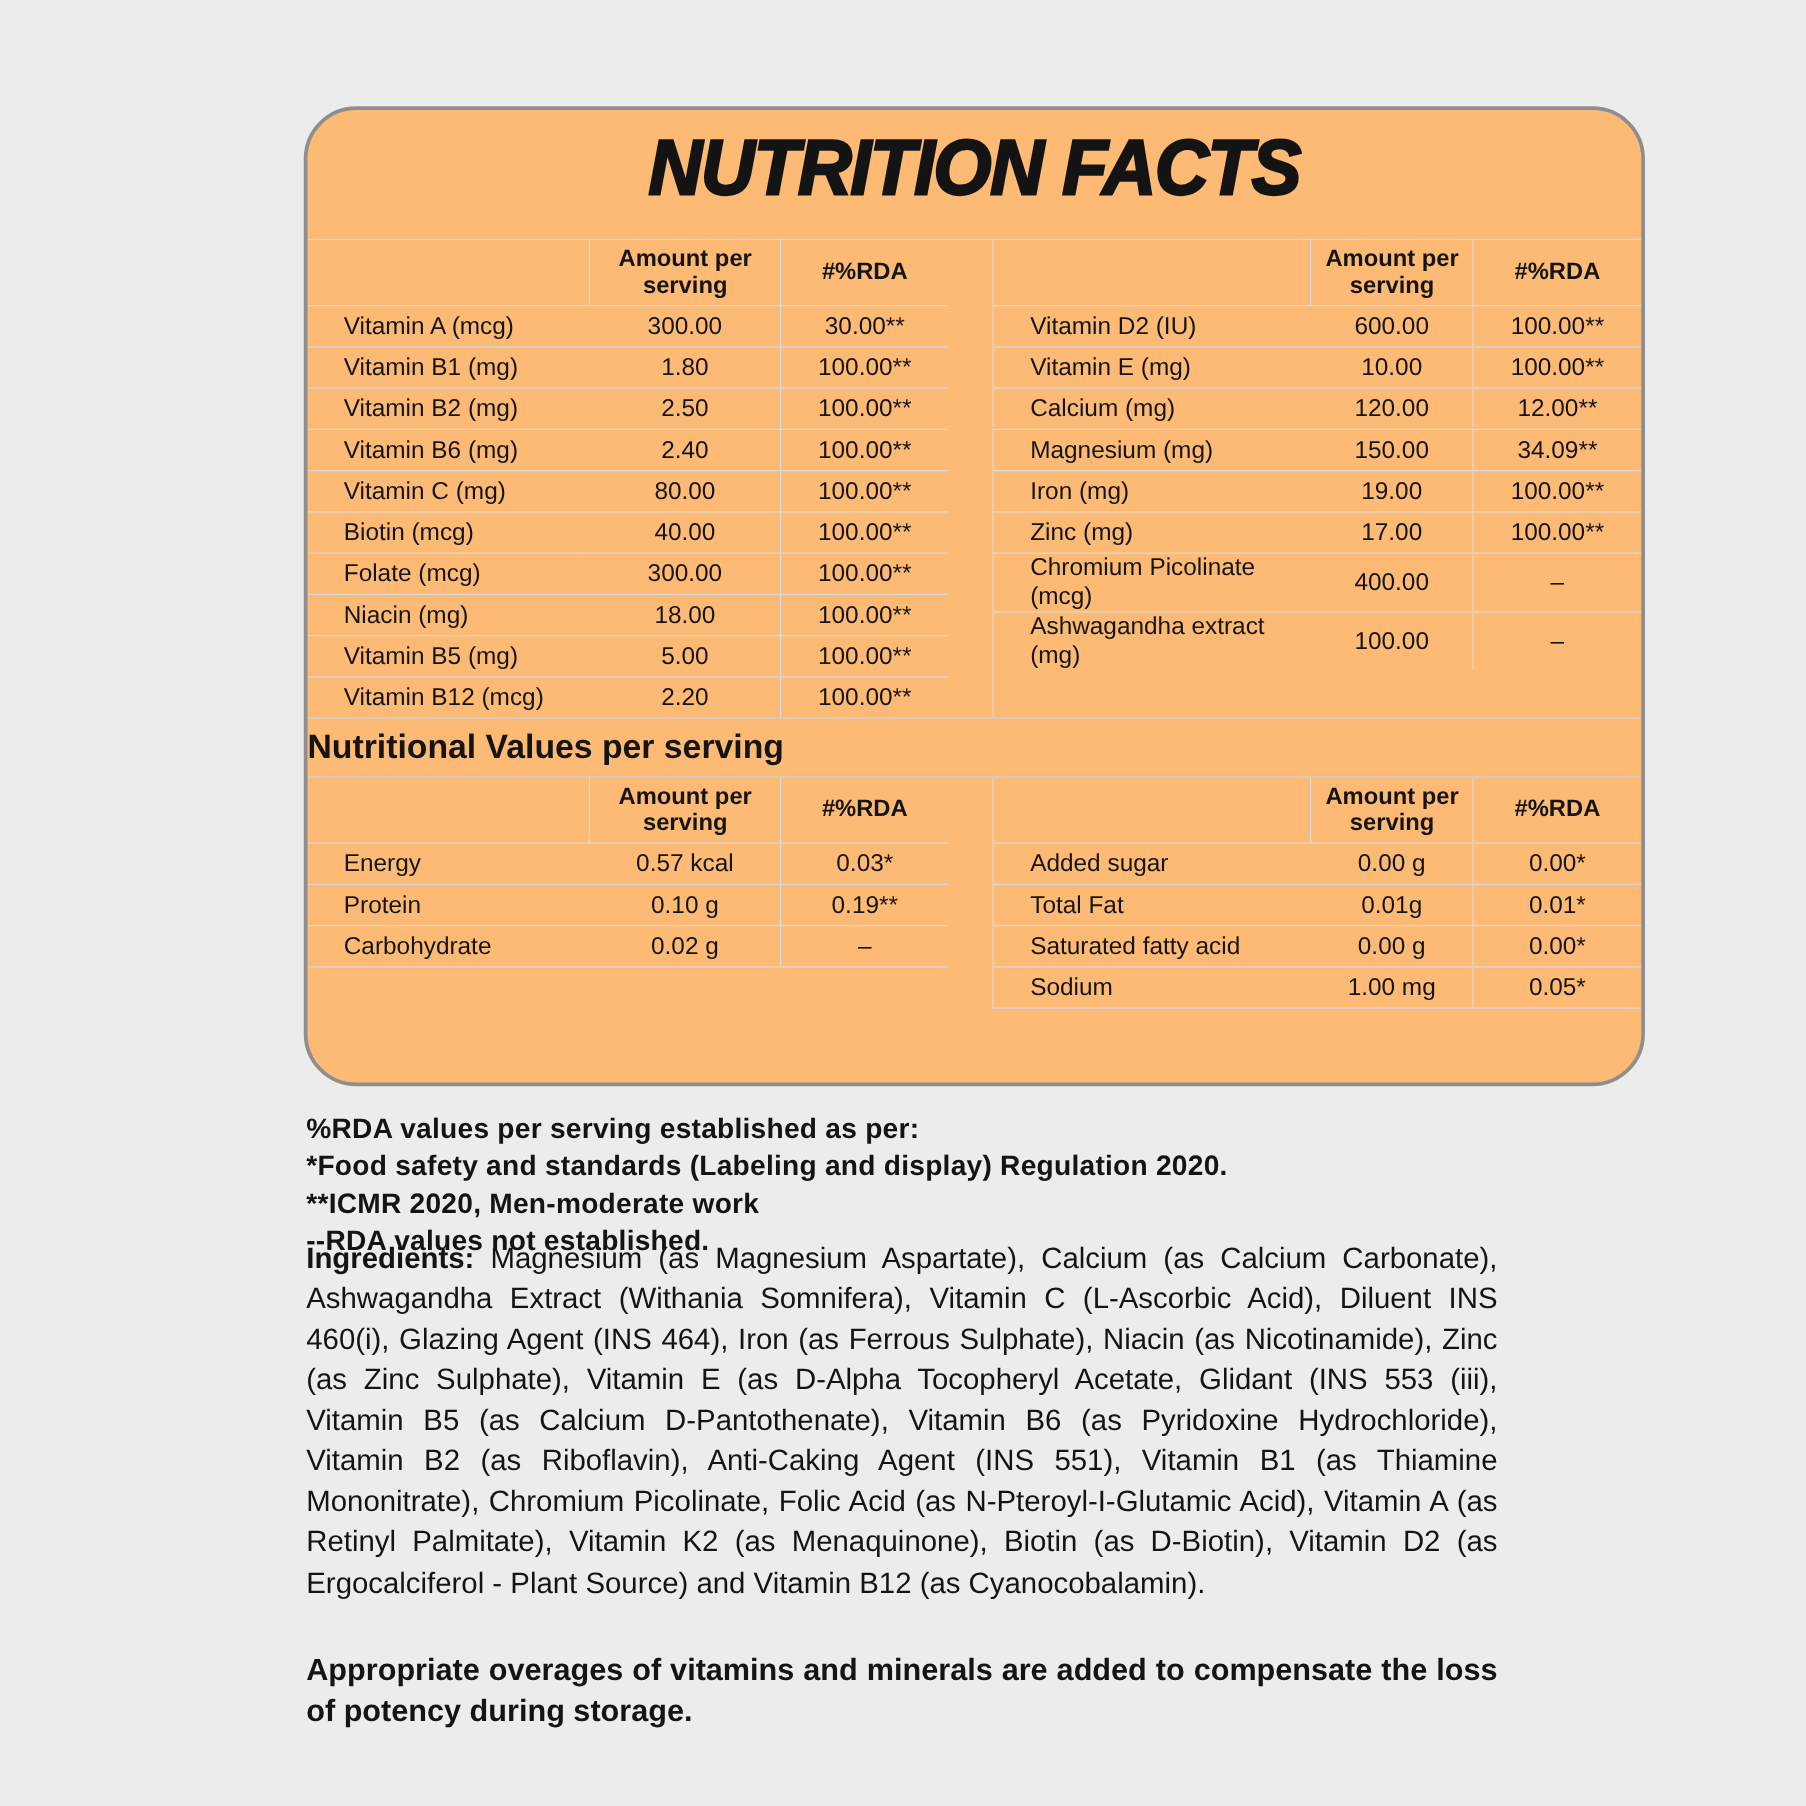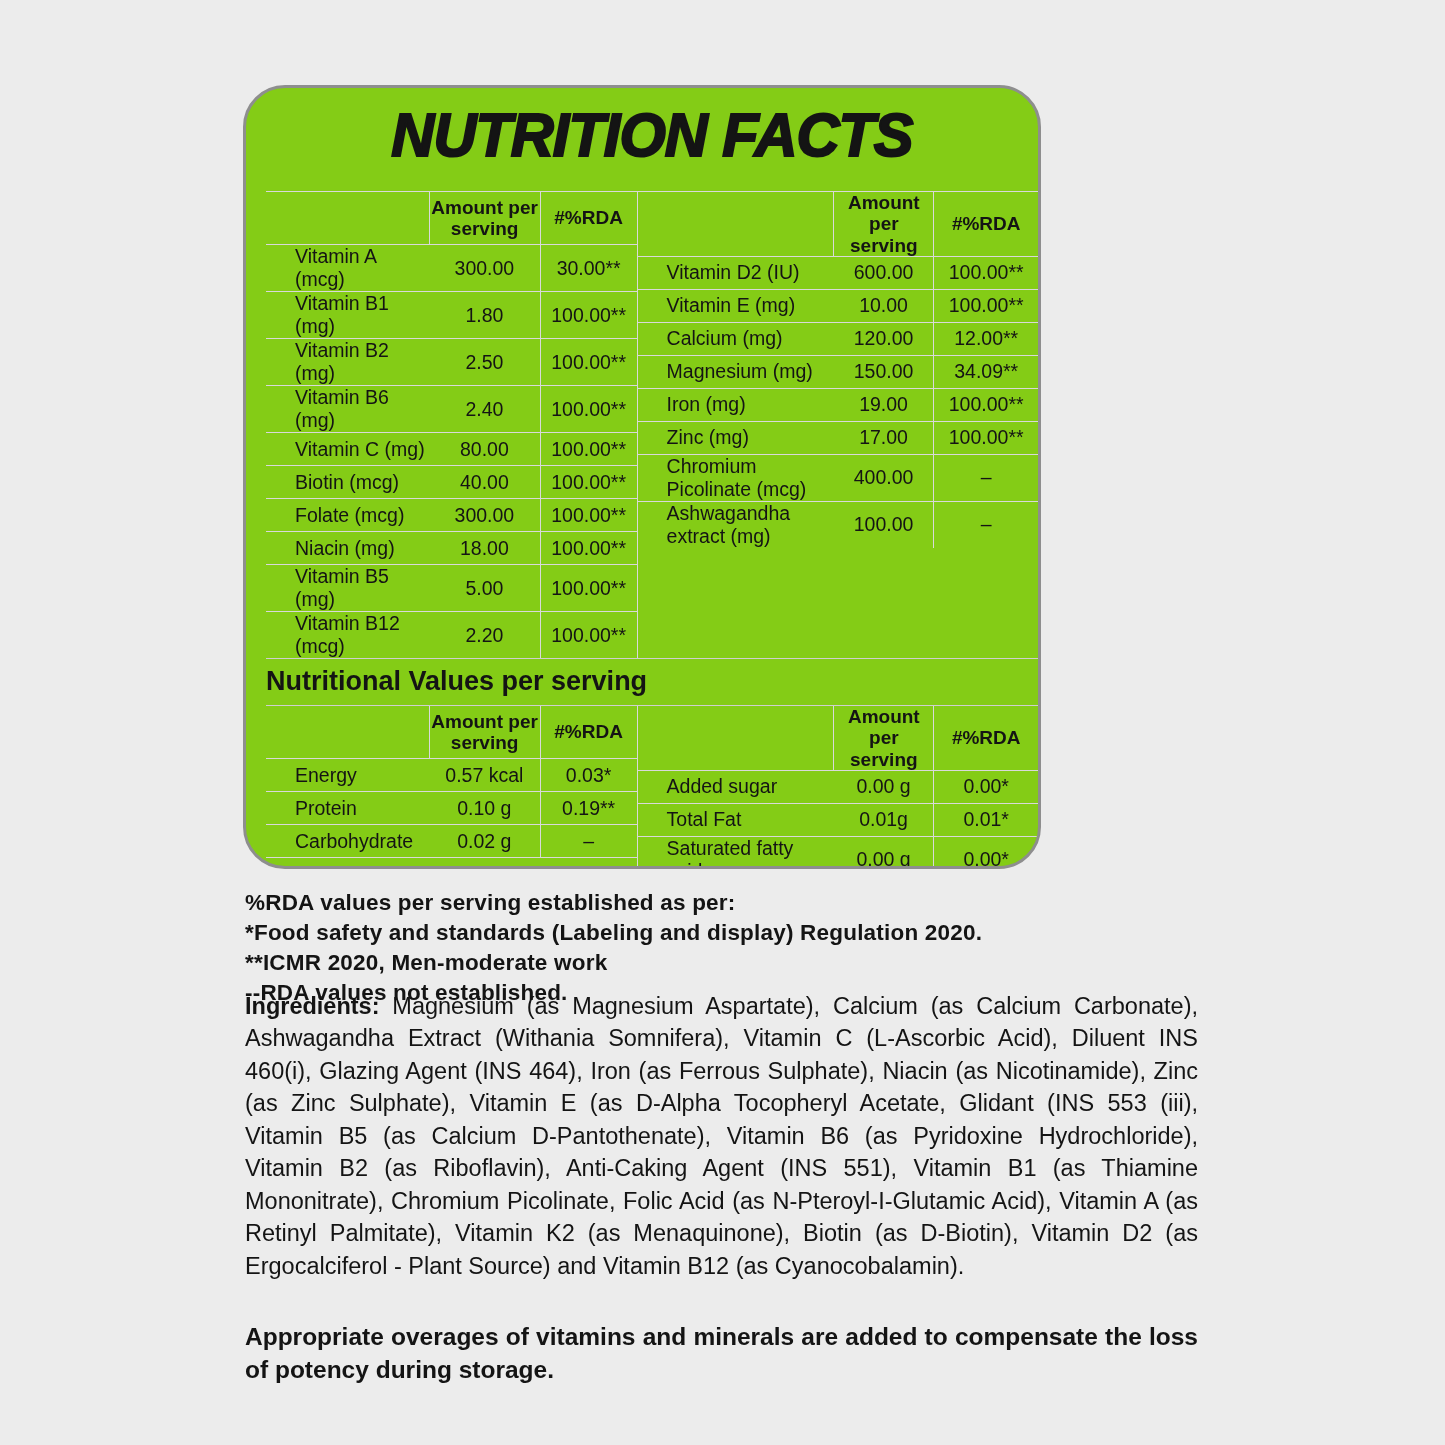--- a/index.html
+++ b/index.html
@@ -3,36 +3,36 @@
 <meta charset="utf-8">
 <style>
   html,body{margin:0;padding:0;}
   body{
     width:1445px;height:1445px;position:relative;
     background:#ececec;color:#141414;
     font-family:"Liberation Sans", sans-serif;
     -webkit-font-smoothing:antialiased;
   }
   .panel{
-    position:absolute;left:243px;top:85px;width:798px;height:784px;
-    background:#84cc16;border:3px solid #8e8e8e;border-radius:42px;
-    overflow:hidden;box-sizing:border-box;padding-left:20px;
+    position:absolute;left:243px;top:85px;width:1073px;height:784px;
+    background:#fdba74;border:3px solid #8e8e8e;border-radius:42px;
+    overflow:hidden;box-sizing:border-box;
   }
   .title{
     margin-top:14px;text-align:center;
     font-size:62px;font-weight:bold;font-style:italic;line-height:1.05;
     letter-spacing:-1px;-webkit-text-stroke:2.2px #141414;
     transform:scaleX(0.96);
   }
   .serving-row{
     display:flex;justify-content:space-between;
     padding:10px 36px 14px 36px;
     font-weight:bold;font-size:28px;
   }
-  .cols{display:flex;}
+  .cols{display:flex;gap:36px;}
   .vitamins{border-top:1.5px solid #d9d9d9;}
   .half{flex:0 0 48%;box-sizing:border-box;}
   .half.right{flex:1;border-left:1.5px solid #d9d9d9;}
   table{width:100%;border-collapse:collapse;table-layout:fixed;}
   col.c-name{width:44%;} col.c-amt{width:30%;} col.c-rda{width:26%;}
   .half.right col.c-name{width:49%;} .half.right col.c-amt{width:25%;} .half.right col.c-rda{width:26%;}
   th,td{
     font-size:19.5px;height:32px;padding:0;
     border-bottom:1.5px solid #d9d9d9;vertical-align:middle;
   }

